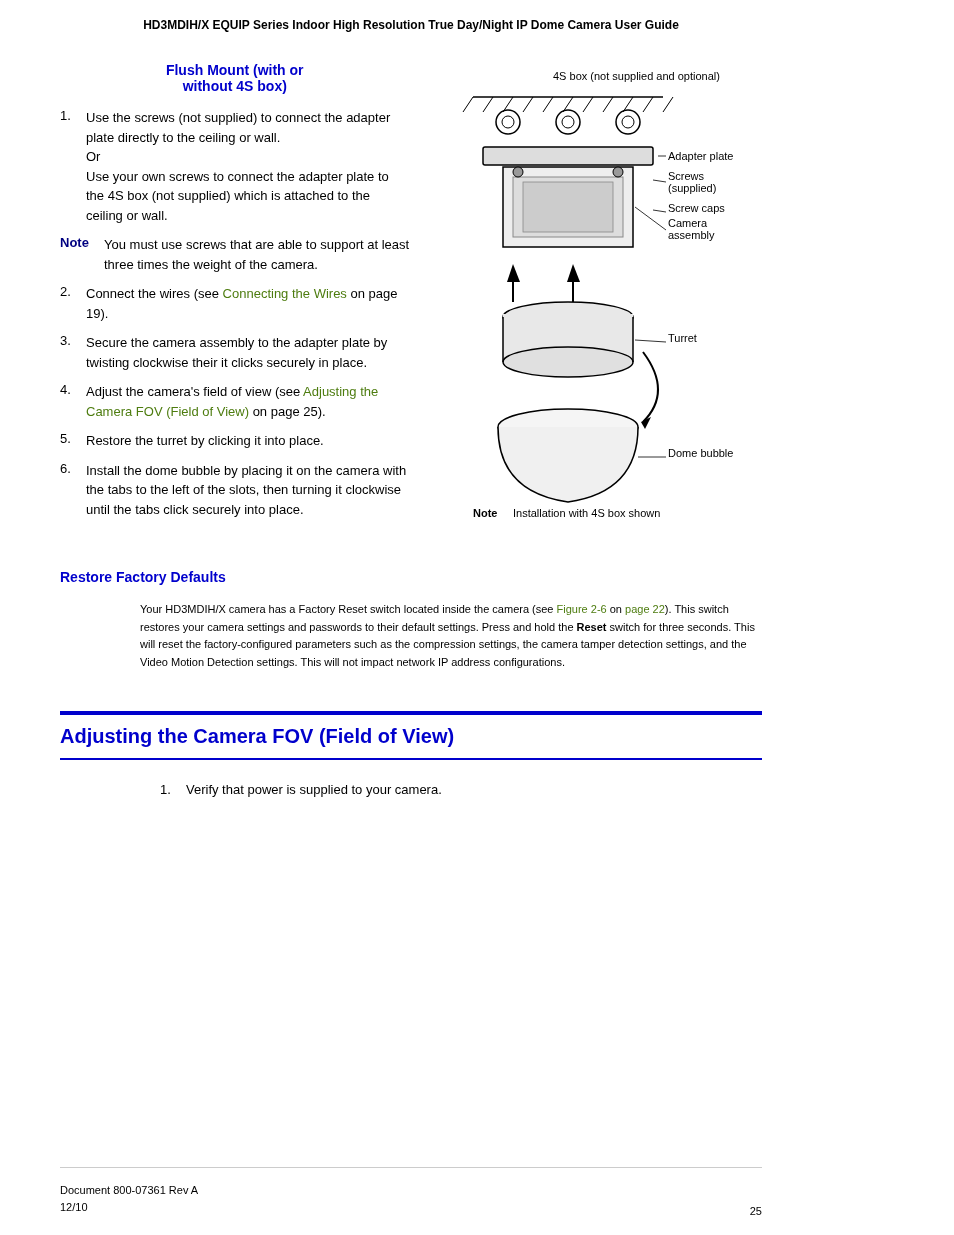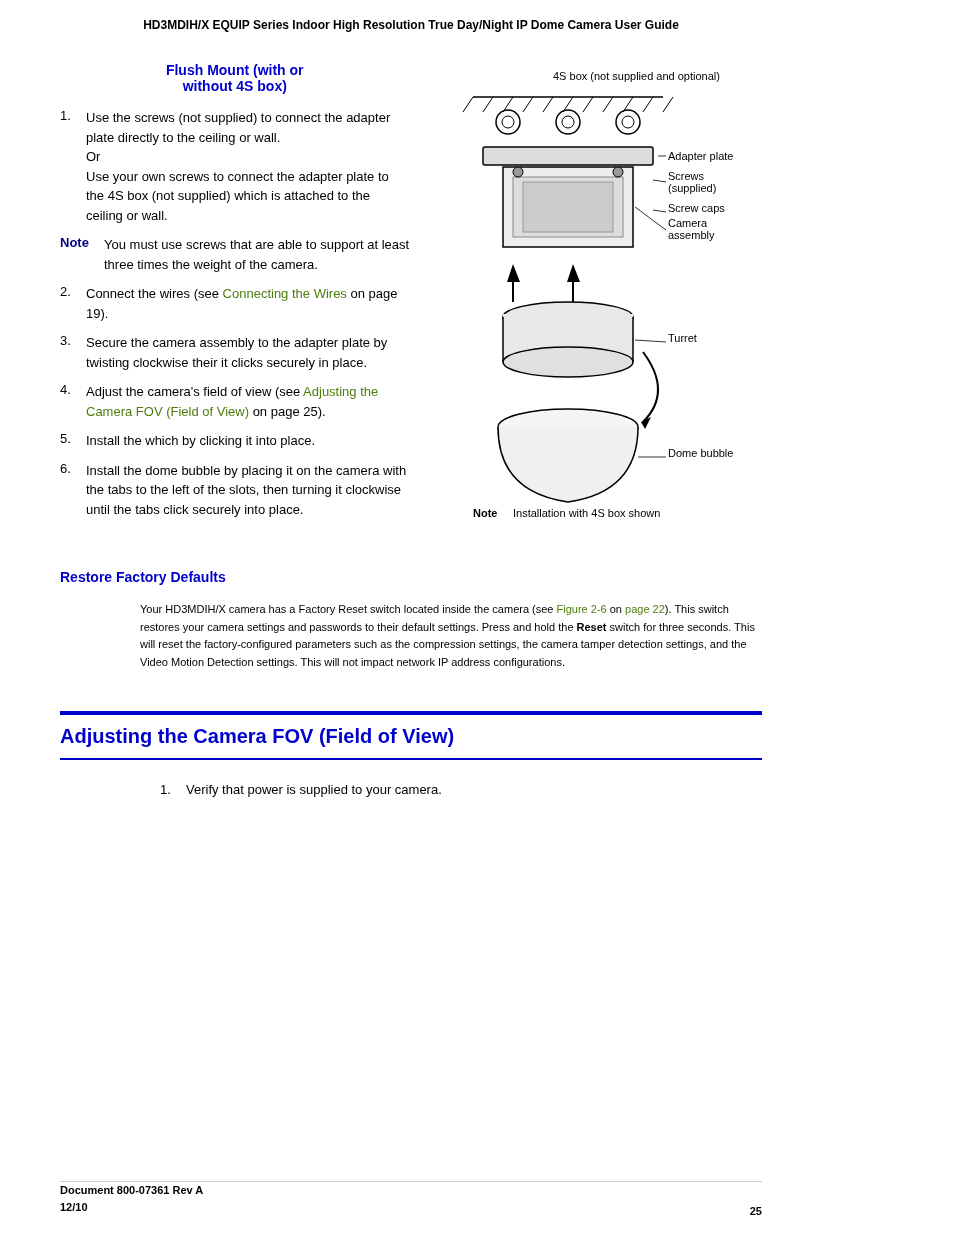--- a/index.html
+++ b/index.html
@@ -125,22 +125,21 @@
     
     .page-footer {
       position: absolute;
       bottom: 18px;
       left: 60px;
       right: 60px;
       display: flex;
       justify-content: space-between;
       align-items: flex-end;
       border-top: 1px solid #ccc;
-      padding-top: 0;
-      font-weight: bold;
+      padding-top: 14px;
     }
     .footer-left {
       font-size: 11px;
       line-height: 1.6;
     }
     .footer-right {
       font-size: 11px;
     }
   </style>
 </head>
@@ -182,21 +181,21 @@
           <span class="step-text">Secure the camera assembly to the adapter plate by twisting clockwise their it clicks securely in place.</span>
         </div>
 
         <div class="step-item">
           <span class="step-num">4.</span>
           <span class="step-text">Adjust the camera's field of view (see <a class="link-text">Adjusting the Camera FOV (Field of View)</a> on page 25).</span>
         </div>
 
         <div class="step-item">
           <span class="step-num">5.</span>
-          <span class="step-text">Install the which by clicking it into place.</span>
+          <span class="step-text">Restore the turret by clicking it into place.</span>
         </div>
 
         <div class="step-item">
           <span class="step-num">6.</span>
           <span class="step-text">Install the dome bubble by placing it on the camera with the tabs to the left of the slots, then turning it clockwise until the tabs click securely into place.</span>
         </div>
       </div>
 
       <div class="flush-mount-diagram">
         <svg viewBox="0 0 340 460" width="340" height="460">

